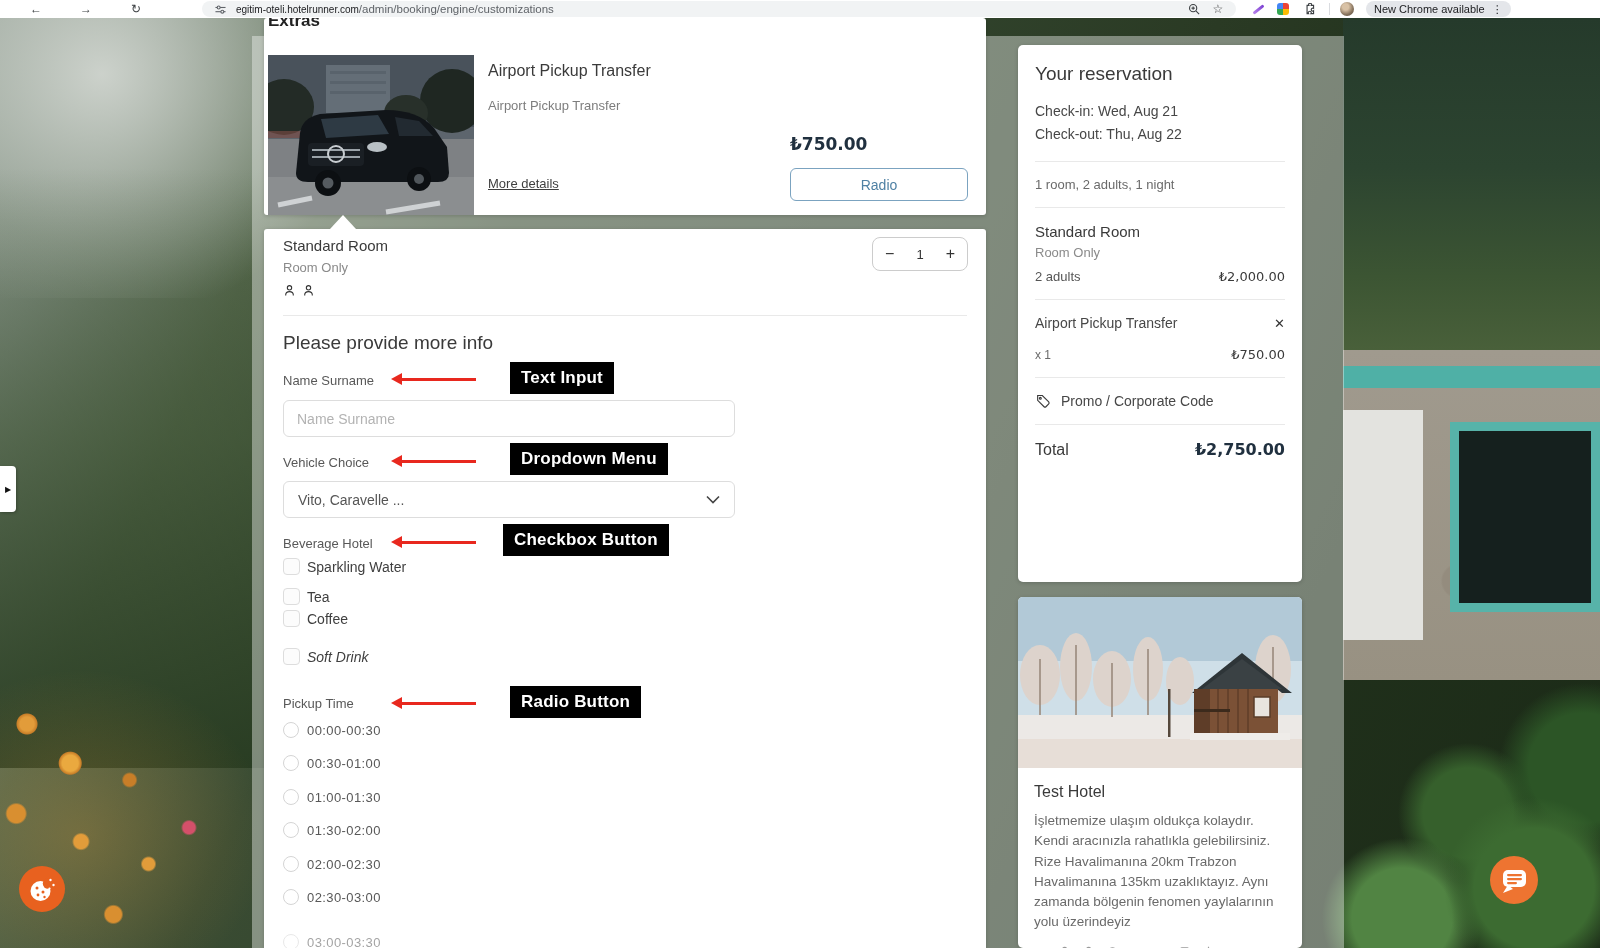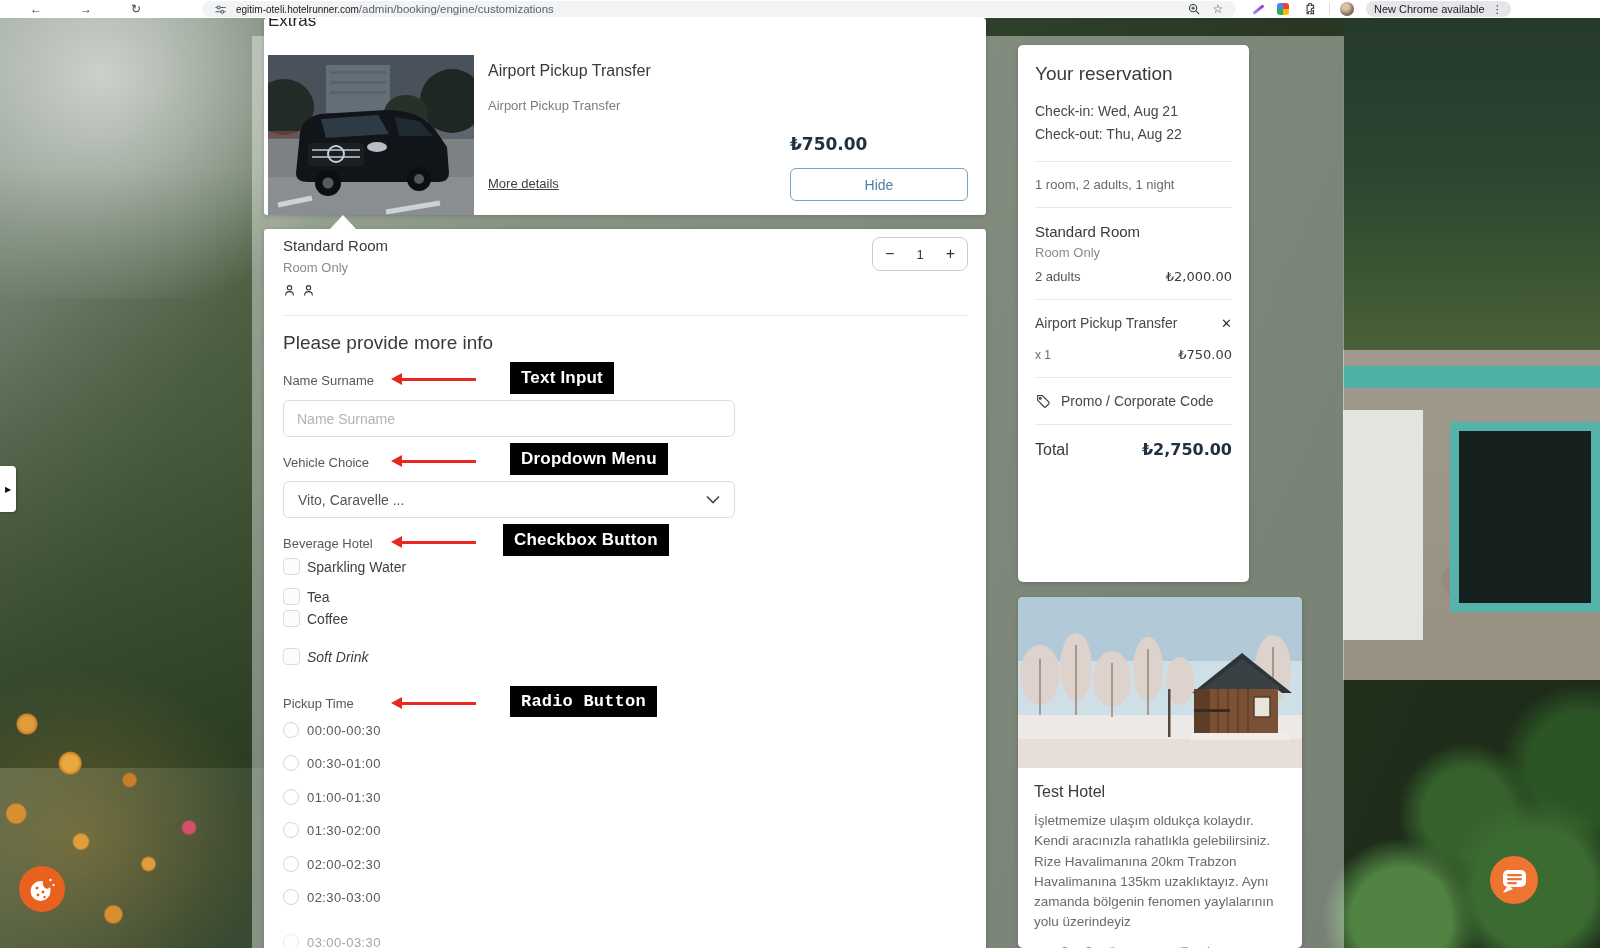--- a/index.html
+++ b/index.html
@@ -66,21 +66,21 @@
       radial-gradient(circle at 80% 80%, #3c6b31 60px, transparent 90px),
       radial-gradient(circle at 40% 90%, #518443 50px, transparent 80px),
       radial-gradient(circle at 95% 40%, #2c5526 55px, transparent 85px),
       radial-gradient(circle at 60% 55%, #36602c 45px, transparent 70px); }
   .scrim { position:absolute; left:252px; top:18px; width:1092px; height:930px;
     background:rgba(243,246,242,0.42); }
 
   
   .card { position:absolute; background:#fff; box-shadow:0 1px 4px rgba(0,0,0,0.18); }
   .card-extras { left:264px; top:18px; width:722px; height:197px; border-radius:3px; overflow:hidden; }
-  .extras-heading { position:absolute; left:4px; top:-7px; font-size:17px; font-weight:400; color:#222; }
+  .extras-heading { position:absolute; left:4px; top:-7px; font-size:17px; font-weight:700; color:#222; }
   .transfer-img { position:absolute; left:4px; top:37px; width:206px; height:160px; overflow:hidden; }
   .transfer-title { position:absolute; left:224px; top:44px; font-size:16px; color:#3a3a3a; }
   .transfer-sub { position:absolute; left:224px; top:80px; font-size:13px; color:#7d7d7d; }
   .transfer-price { position:absolute; left:526px; top:116px; font-size:17px; font-weight:700; color:#20303f; }
   .more-details { position:absolute; left:224px; top:158px; font-size:13px; color:#3f3f3f;
     text-decoration:underline; cursor:pointer; }
   .hide-btn { position:absolute; left:526px; top:150px; width:178px; height:33px; background:#fff;
     border:1px solid #7ba3c0; border-radius:6px; color:#4f81a4; font-size:14px; cursor:pointer;
     display:flex; align-items:center; justify-content:center; font-family:"Liberation Sans",sans-serif; }
   .notch { position:absolute; left:330px; top:215px; width:0; height:0; z-index:6;
@@ -110,21 +110,21 @@
     border-radius:6px; padding:0 14px; background:#fff; display:flex; align-items:center;
     justify-content:space-between; cursor:pointer; }
   .select-value { font-size:14px; color:#555; }
   .check-row, .radio-row { position:absolute; left:19px; display:flex; align-items:center; gap:7px; cursor:pointer; }
   .checkbox { width:17px; height:17px; border:1px solid #ddd; border-radius:4px; background:#fcfcfc; flex:0 0 auto; }
   .check-label { font-size:14px; color:#3f3f3f; }
   .radio { width:16px; height:16px; border:1px solid #d5d5d5; border-radius:50%; background:#fff; flex:0 0 auto; }
   .radio-label { font-size:13px; color:#585858; letter-spacing:0.4px; margin-left:1px; }
 
   
-  .card-res { left:1018px; top:45px; width:231px; height:537px; border-radius:5px; padding:18px 17px; overflow:hidden; }
+  .card-res { left:1018px; top:45px; width:284px; height:537px; border-radius:5px; padding:18px 17px; overflow:hidden; }
   .res-title { font-size:19px; color:#3a3a3a; margin-bottom:15px; }
   .res-line { font-size:14px; color:#474747; line-height:23px; }
   .res-hr { border:none; border-top:1px solid #e9e9e9; margin:15px 0; }
   .res-summary { font-size:13px; color:#6a6a6a; }
   .res-room-name { font-size:15px; color:#3a3a3a; margin-bottom:5px; }
   .res-room-rate { font-size:13px; color:#8a8a8a; margin-bottom:9px; }
   .res-row { display:flex; justify-content:space-between; align-items:center; }
   .res-occ { font-size:13px; color:#555; }
   .res-price { font-size:13px; color:#3a3a3a; }
   .res-extra-name { font-size:14px; color:#474747; }
@@ -250,21 +250,21 @@
       <circle cx="60" cy="128" r="13" fill="#0c0f12"></circle>
         <circle cx="60" cy="128" r="5.5" fill="#555b60"></circle>
       <circle cx="151" cy="124" r="12" fill="#0c0f12"></circle>
         <circle cx="151" cy="124" r="5" fill="#50565b"></circle>
     </svg>
   </div>
   <div class="transfer-title">Airport Pickup Transfer</div>
   <div class="transfer-sub">Airport Pickup Transfer</div>
   <div class="transfer-price money">₺750.00</div>
   <div class="more-details">More details</div>
-  <button class="hide-btn">Hide</button>
+  <button class="hide-btn">Radio</button>
 </div>
 <div class="notch"></div>
 
 <div class="card card-main">
   <div class="room-name">Standard Room</div>
   <div class="room-rate">Room Only</div>
   <div class="room-persons">
     <svg width="13" height="13" viewBox="0 0 24 24" fill="none" stroke="#333" stroke-width="2">
         <circle cx="12" cy="7" r="4"></circle>
         <path d="M5 21 v-1 a7 6 0 0 1 14 0 v1"></path>
@@ -312,21 +312,21 @@
     <span class="checkbox"></span>
     <span class="check-label">Coffee</span>
   </div>
   <div class="check-row" style="top:419px;font-style:italic;">
     <span class="checkbox"></span>
     <span class="check-label">Soft Drink</span>
   </div>
 
   <div class="field-label" style="top:467px;">Pickup Time</div>
   <div class="red-arrow" style="top:473px;"></div>
-  <div class="anno-badge" style="left:246px; top:457px;font-family:Liberation Mono, monospace;">Radio Button</div>
+  <div class="anno-badge" style="left:246px; top:457px;">Radio Button</div>
   <div class="radio-row" style="top:493px;">
     <span class="radio"></span>
     <span class="radio-label">00:00-00:30</span>
   </div>
   <div class="radio-row" style="top:526px;">
     <span class="radio"></span>
     <span class="radio-label">00:30-01:00</span>
   </div>
   <div class="radio-row" style="top:560px;">
     <span class="radio"></span>

